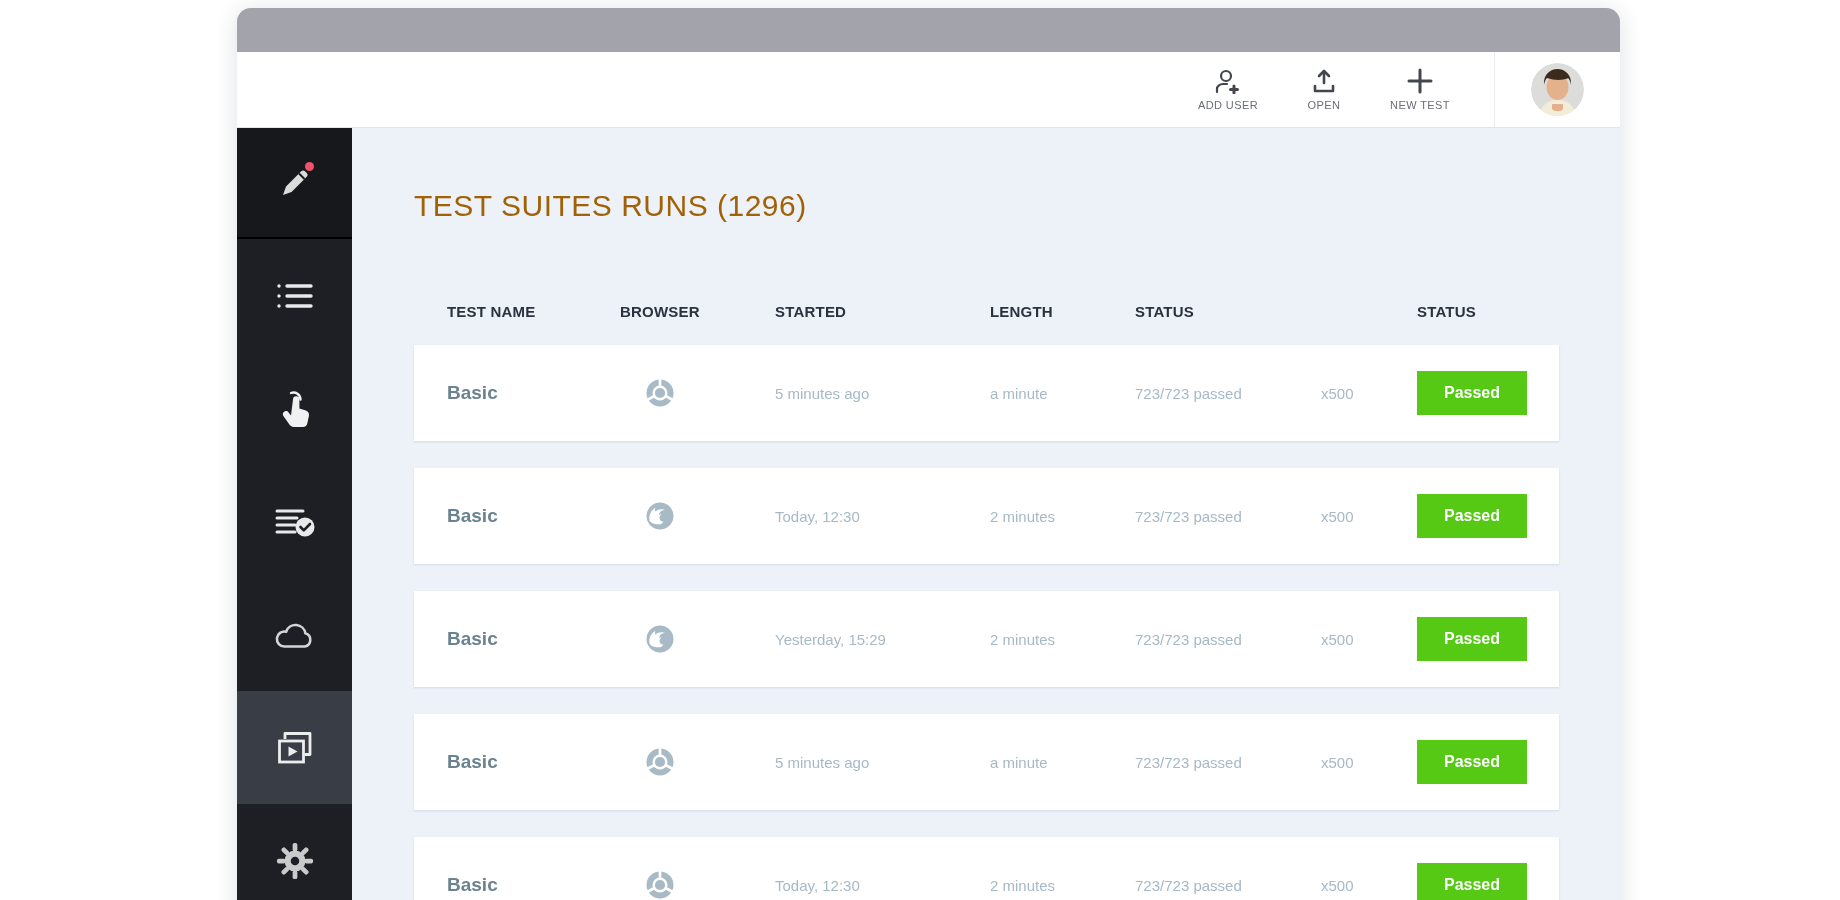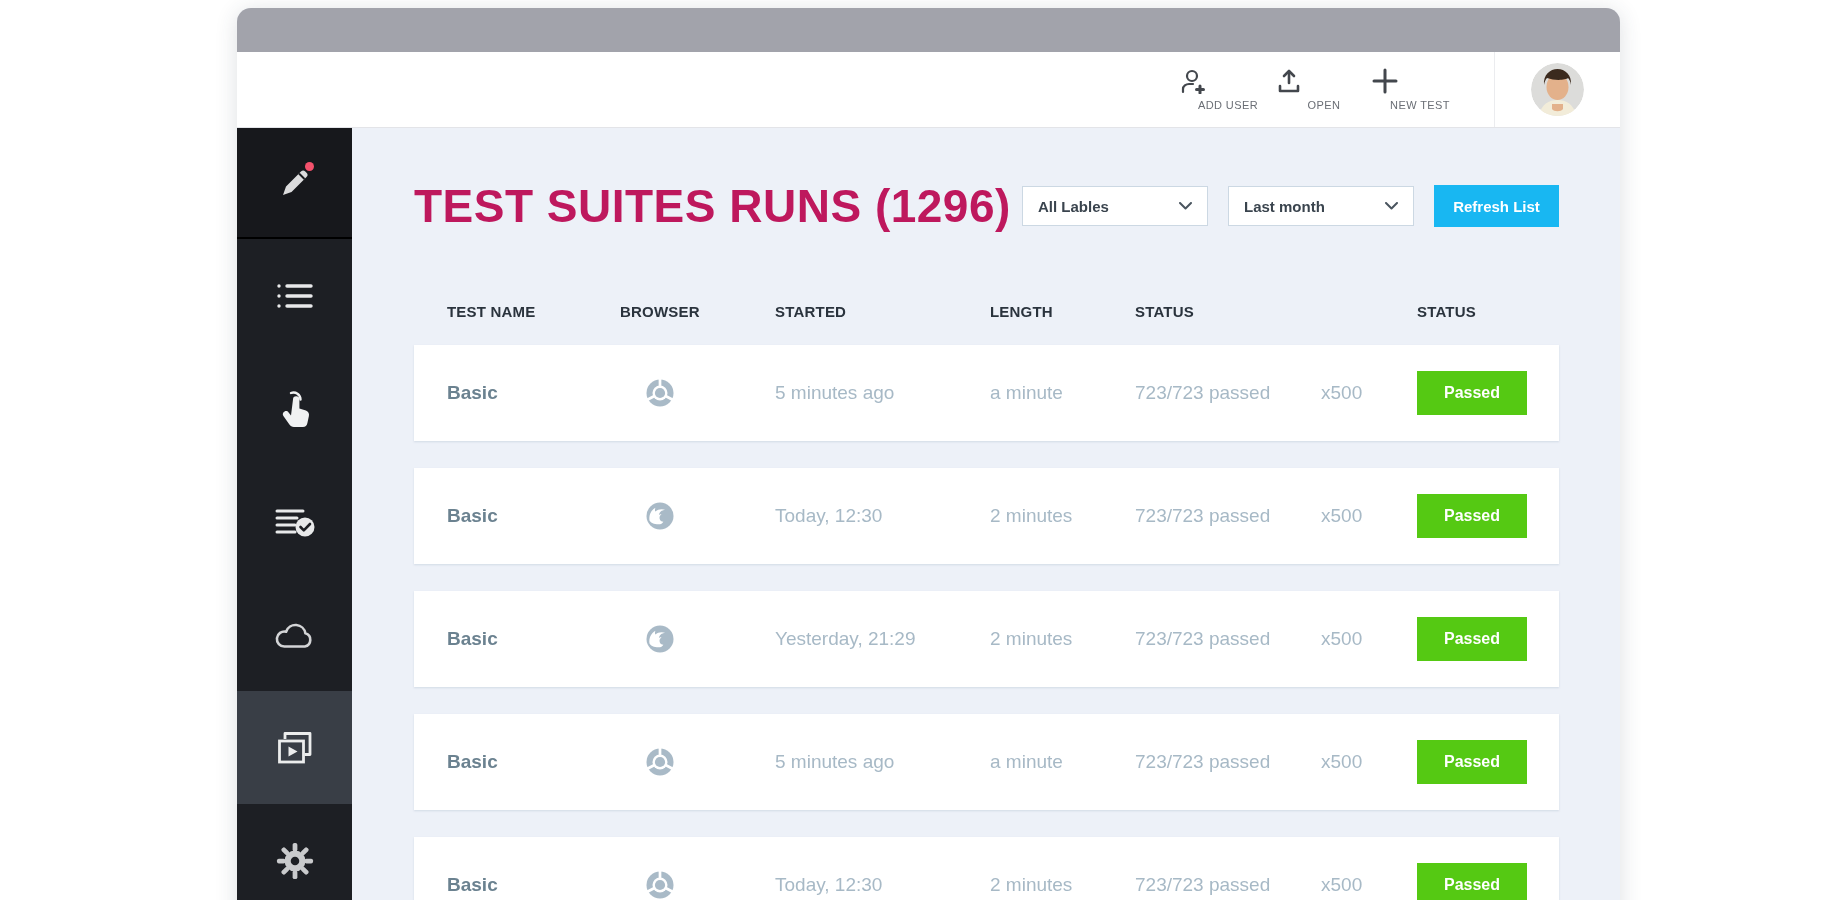--- a/index.html
+++ b/index.html
@@ -25,39 +25,39 @@
   .logo .m { position:relative; }
   .logo .check-svg { position:absolute; right:-4px; top:2px; }
   .project-select {
     margin-left:26px; align-self:center; width:270px; height:44px;
     background:#fff; border:1px solid #c9d6e2; display:flex; align-items:center;
     padding:0 17px; font-size:17px; color:#414d59; cursor:pointer;
   }
   .project-select .chev { margin-left:auto; }
   .actions { margin-left:auto; display:flex; align-items:center; padding-right:26px; }
   .action {
-    width:96px; display:flex; flex-direction:column; gap:5px;
+    width:96px; display:flex; flex-direction:column; align-items:center; gap:5px;
     background:none; border:none; cursor:pointer; padding:6px 0;
   }
   .action .label { font-size:11px; letter-spacing:.4px; color:#6a6e75; font-weight:400; }
   .header-divider { width:1px; background:#ebecef; }
   .avatar-box { width:125px; display:flex; align-items:center; justify-content:center; }
   .avatar { width:53px; height:53px; border-radius:50%; overflow:hidden; cursor:pointer; }
 
   .body { flex:1; display:flex; overflow:hidden; }
   .sidebar { width:115px; background:#1d1f24; flex:0 0 auto; display:flex; flex-direction:column; }
   .side-item { height:113px; display:flex; align-items:center; justify-content:center; position:relative; cursor:pointer; }
   .side-item.first { height:111px; background:#17181c; border-bottom:2px solid #000; }
   .side-item.active { background:#393e46; }
   .notif-dot { position:absolute; width:9px; height:9px; border-radius:50%; background:#f4516c; top:34px; right:38px; }
 
   .main { flex:1; background:#edf1f8; }
   .main-inner { margin-left:62px; width:1145px; }
   .title-row { margin-top:50px; height:56px; display:flex; align-items:center; justify-content:space-between; }
-  .page-title { font-size:46px; font-weight:700; color:#be185d; letter-spacing:.5px; }
+  .page-title { font-size:30px; font-weight:400; color:#a16207; letter-spacing:.5px; }
   .filters { display:flex; align-items:center; gap:20px; }
   .filter-select {
     width:186px; height:40px; background:#fff; border:1px solid #ccd8e3;
     display:flex; align-items:center; padding:0 15px; font-size:15px; font-weight:600;
     color:#3a444e; cursor:pointer;
   }
   .filter-select .chev { margin-left:auto; }
   .refresh-btn {
     width:125px; height:42px; background:#18b7f2; border:none; color:#fff;
     font-size:15px; font-weight:700; cursor:pointer; font-family:inherit;
@@ -68,21 +68,21 @@
     grid-template-columns:173px 155px 215px 145px 186px 96px 1fr;
     padding:0 30px 0 33px;
   }
   .table-header { margin-top:69px; font-size:15px; font-weight:700; color:#2a333d; letter-spacing:.2px; }
   .rows { margin-top:25px; }
   .row-card {
     height:96px; background:#fff; align-items:center; margin-bottom:27px;
     box-shadow:0 1px 2px rgba(150,165,190,.30); cursor:pointer;
   }
   .cell-name { font-size:19px; font-weight:700; color:#6b8290; }
-  .cell-muted { font-size:19px; color:#a7b9c6; }
+  .cell-muted { font-size:15px; color:#a7b9c6; }
   .cell-browser svg { margin-left:25px; display:block; }
   .badge {
     width:110px; height:44px; background:#55c913; color:#fff; font-size:16px; font-weight:700;
     display:flex; align-items:center; justify-content:center; border:none; cursor:pointer;
     font-family:inherit;
   }
   svg { display:block; }
 </style>
 </head>
 <body>
@@ -231,39 +231,20 @@
             </svg>
           </span>
         </div>
       </aside>
 
       <main class="main">
         <div class="main-inner">
 
           <div class="title-row">
             <h1 class="page-title">TEST SUITES RUNS (1296)</h1>
-            <div class="filters">
-              <div class="filter-select">
-                <span>All Lables</span>
-                <span class="chev">
-                  <svg width="13" height="8" viewBox="0 0 13 8">
-                      <polyline points="1,1 6.5,6.5 12,1" fill="none" stroke="#4a555f" stroke-width="2" stroke-linecap="round" stroke-linejoin="round"></polyline>
-                    </svg>
-                </span>
-              </div>
-              <div class="filter-select">
-                <span>Last month</span>
-                <span class="chev">
-                  <svg width="13" height="8" viewBox="0 0 13 8">
-                      <polyline points="1,1 6.5,6.5 12,1" fill="none" stroke="#4a555f" stroke-width="2" stroke-linecap="round" stroke-linejoin="round"></polyline>
-                    </svg>
-                </span>
-              </div>
-              <button class="refresh-btn">Refresh List</button>
-            </div>
           </div>
 
           <div class="table-header grid-cols">
             <span>TEST NAME</span>
             <span>BROWSER</span>
             <span>STARTED</span>
             <span>LENGTH</span>
             <span>STATUS</span>
             <span></span>
             <span>STATUS</span>
@@ -310,21 +291,21 @@
 
   <div class="row-card grid-cols">
     <span class="cell-name">Basic</span>
     <span class="cell-browser">
 
       <svg width="30" height="30" viewBox="0 0 40 40">
         <circle cx="20" cy="20" r="18" fill="#a9bac7"></circle>
         <path d="M6 26 c-1-7 2-14 8-17 c-1 2-1 4 0 5 c3-3 9-4 13-2 c-5 0-8 3-8.5 7 c0.5-1 2-1.5 3.5-1 c-2 1-3 3-2.5 5.5 c0.5 2.5 2.5 4 5 4 c-1 2-3.5 3.5-6.5 3.5 c-6 0-10.5-2-12-5 Z" fill="#ffffff"></path>
       </svg>
     </span>
-    <span class="cell-muted">Yesterday, 21:29</span>
+    <span class="cell-muted">Yesterday, 15:29</span>
     <span class="cell-muted">2 minutes</span>
     <span class="cell-muted">723/723 passed</span>
     <span class="cell-muted">x500</span>
     <button class="badge">Passed</button>
   </div>
 
   <div class="row-card grid-cols">
     <span class="cell-name">Basic</span>
     <span class="cell-browser">
       <svg width="30" height="30" viewBox="0 0 40 40">

